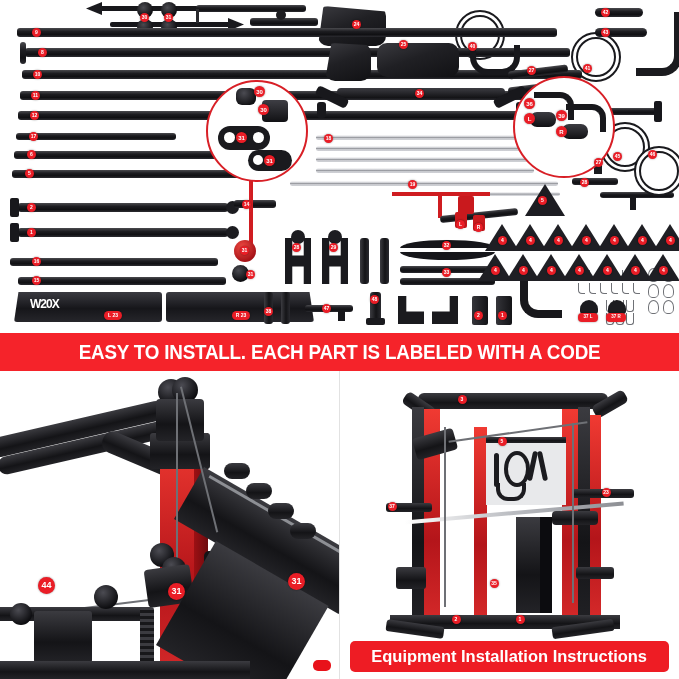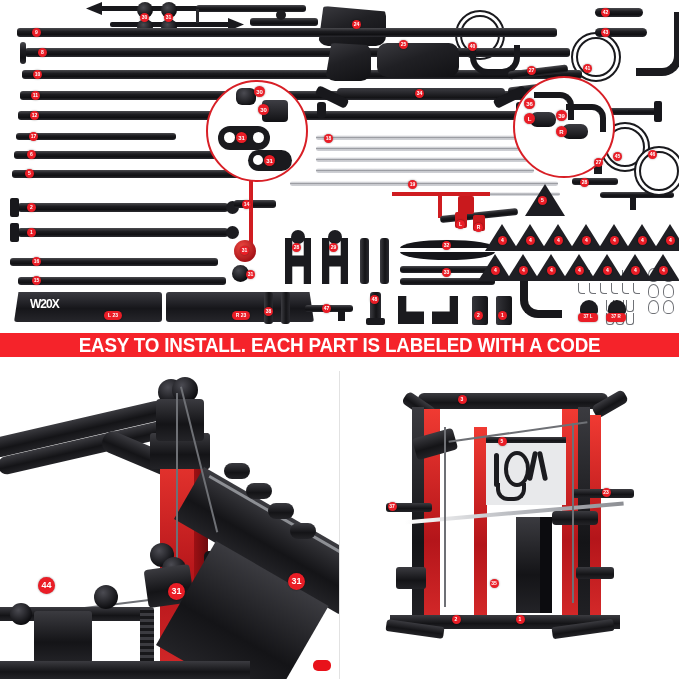--- a/index.html
+++ b/index.html
@@ -22,21 +22,21 @@
          font-size:6px;font-weight:bold;line-height:1;display:flex;align-items:center;
          justify-content:center;width:11px;height:11px;box-shadow:0 0 2px rgba(0,0,0,.45);z-index:6;}
   .badge.sm{width:9px;height:9px;font-size:5px;}
   .badge.lg{width:17px;height:17px;font-size:9px;}
 
   
   .callout{position:absolute;border:2.5px solid #d81f26;border-radius:50%;background:#fff;z-index:5;}
   .callout-line{position:absolute;background:#d81f26;z-index:4;}
 
   
-  .banner{position:absolute;left:0;top:333px;width:679px;height:24px;background:#f5232a;
+  .banner{position:absolute;left:0;top:333px;width:679px;height:38px;background:#f5232a;
           display:flex;align-items:center;justify-content:center;}
   .banner span{color:#fff;font-weight:bold;font-size:20px;letter-spacing:-.2px;
                font-family:"Liberation Sans",sans-serif;transform:scaleX(.94);white-space:nowrap;}
 
   
   .photos{position:absolute;left:0;top:371px;width:679px;height:308px;display:flex;}
   .photo{position:relative;overflow:hidden;background:#fff;}
   .photo.left{width:339px;height:308px;border-right:1px solid #e2e2e2;}
   .photo.right{width:340px;height:308px;}
 
@@ -448,15 +448,18 @@
       <div class="rk rk-blk" style="left:50px;top:244px;width:230px;height:14px;"></div>
       <div class="rk rk-blk" style="left:46px;top:252px;width:58px;height:12px;border-radius:3px;transform:rotate(8deg);"></div>
       <div class="rk rk-blk" style="left:212px;top:252px;width:62px;height:12px;border-radius:3px;transform:rotate(-8deg);"></div>
       <div class="badge sm" style="left:112px;top:244px;">2</div>
       <div class="badge sm" style="left:176px;top:244px;">1</div>
 
       <div class="wire" style="left:104px;top:56px;width:2px;height:180px;"></div>
       <div class="wire" style="left:232px;top:52px;width:2px;height:180px;"></div>
       <div class="wire" style="left:108px;top:60px;width:140px;height:2px;transform:rotate(-8deg);"></div>
 
+      <div class="tag-eq">
+        <span>Equipment Installation Instructions</span>
+      </div>
     </div>
   </div>
 </div>
 
 </body></html>

